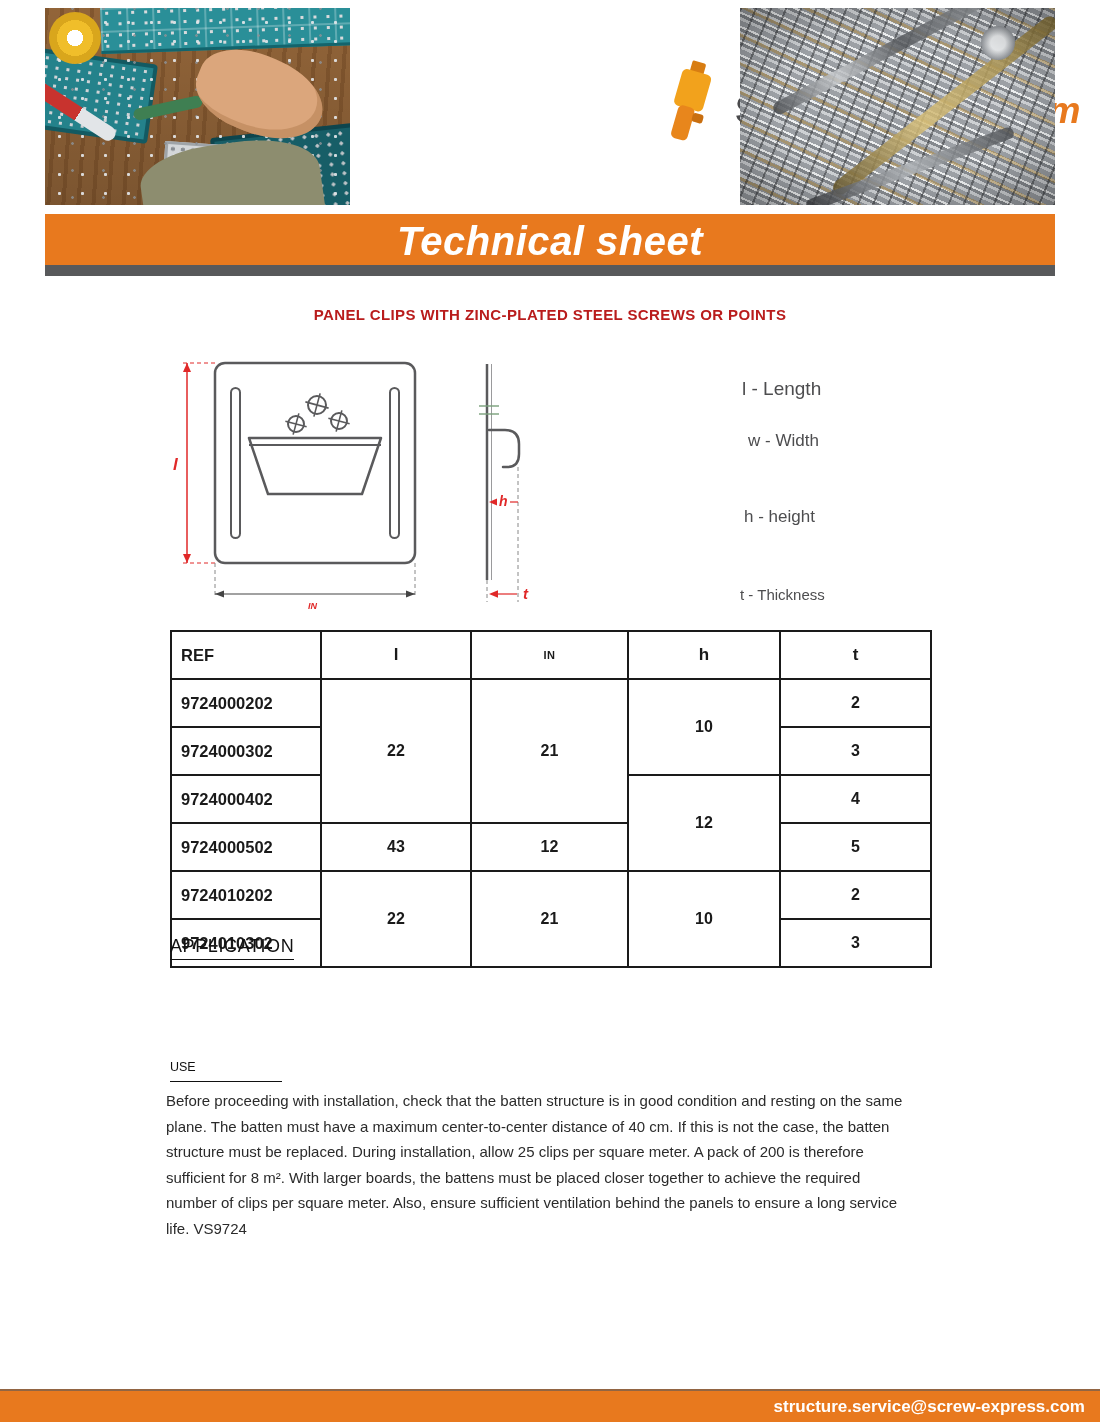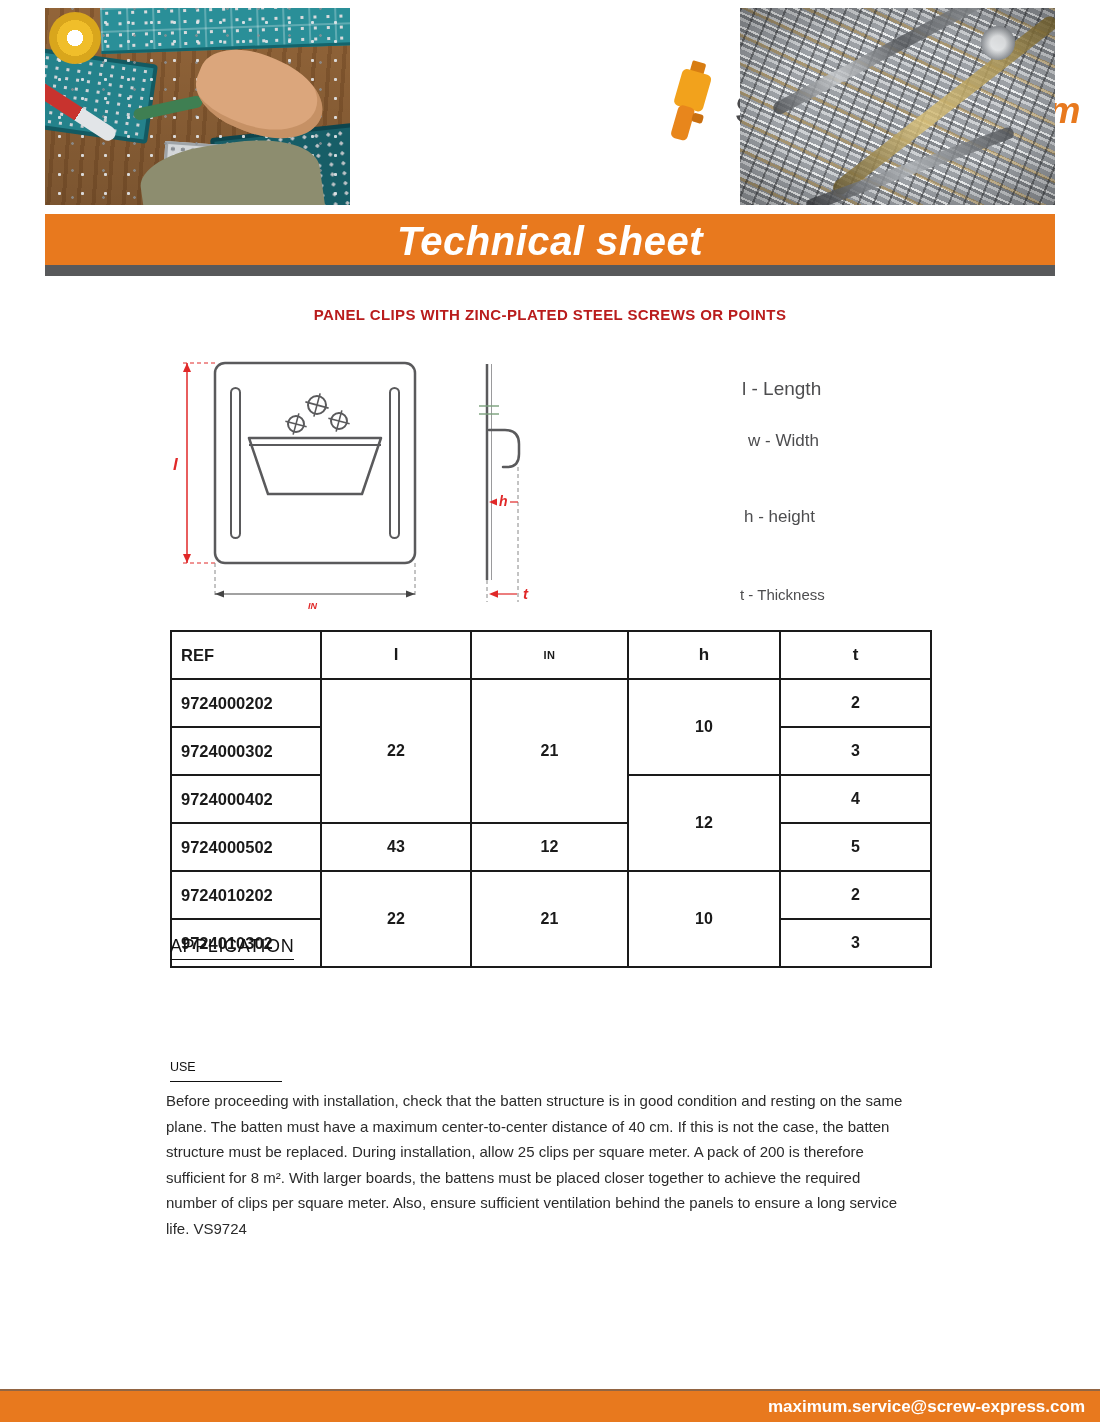--- a/index.html
+++ b/index.html
@@ -293,16 +293,16 @@
       </tr>
     </tbody>
   </table>
 
   <div class="app-heading">APPLICATION</div>
 
   <div class="use-heading">USE</div>
   <p class="use-body">Before proceeding with installation, check that the batten structure is in good condition and resting on the same plane. The batten must have a maximum center-to-center distance of 40 cm. If this is not the case, the batten structure must be replaced. During installation, allow 25 clips per square meter. A pack of 200 is therefore sufficient for 8 m². With larger boards, the battens must be placed closer together to achieve the required number of clips per square meter. Also, ensure sufficient ventilation behind the panels to ensure a long service life. VS9724</p>
 
   <div class="footer">
-    <a href="#" class="footer-email">maximum.service@screw-express.com</a>
+    <a href="#" class="footer-email">structure.service@screw-express.com</a>
   </div>
 
 </div>
 
 </body></html>

